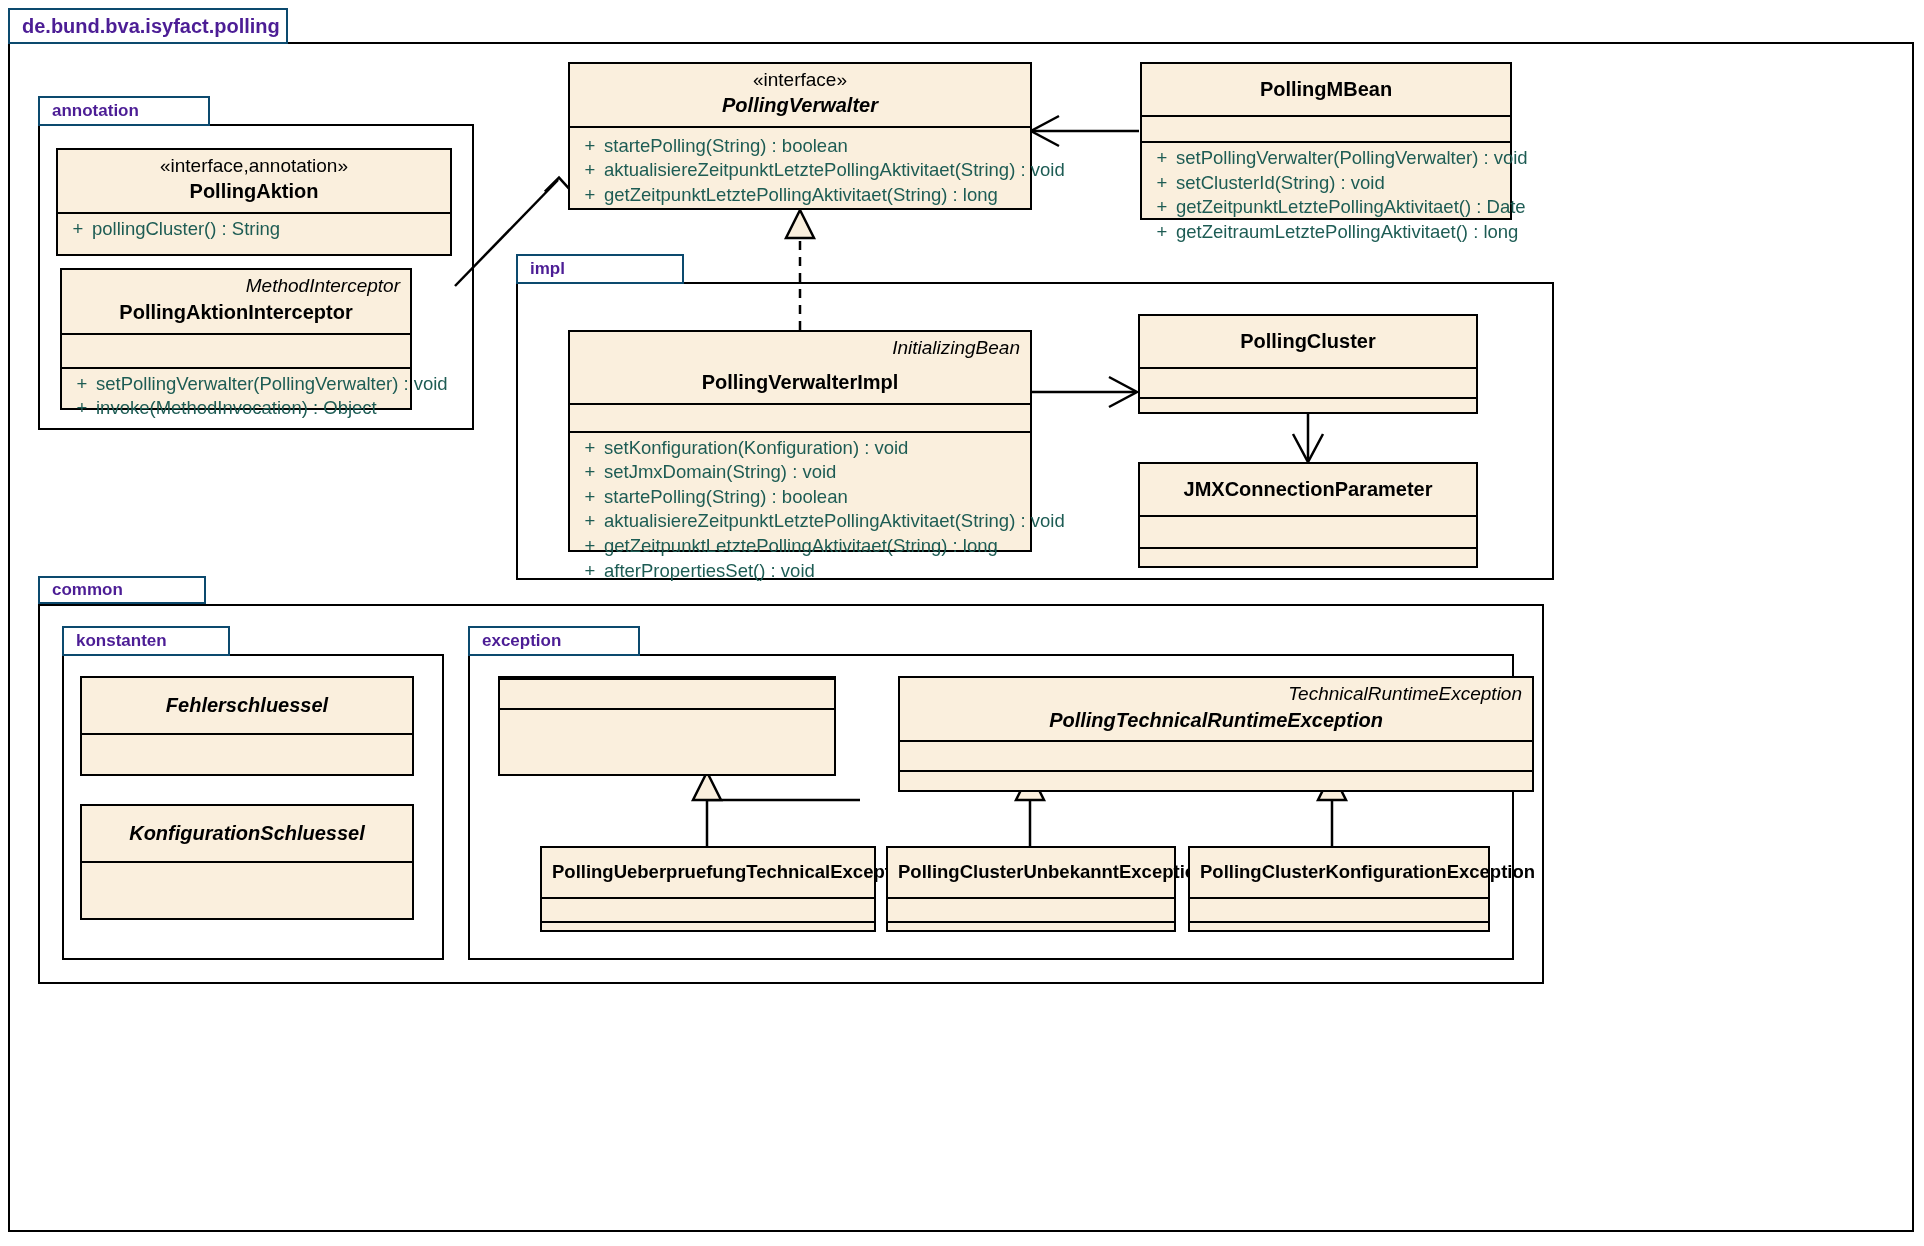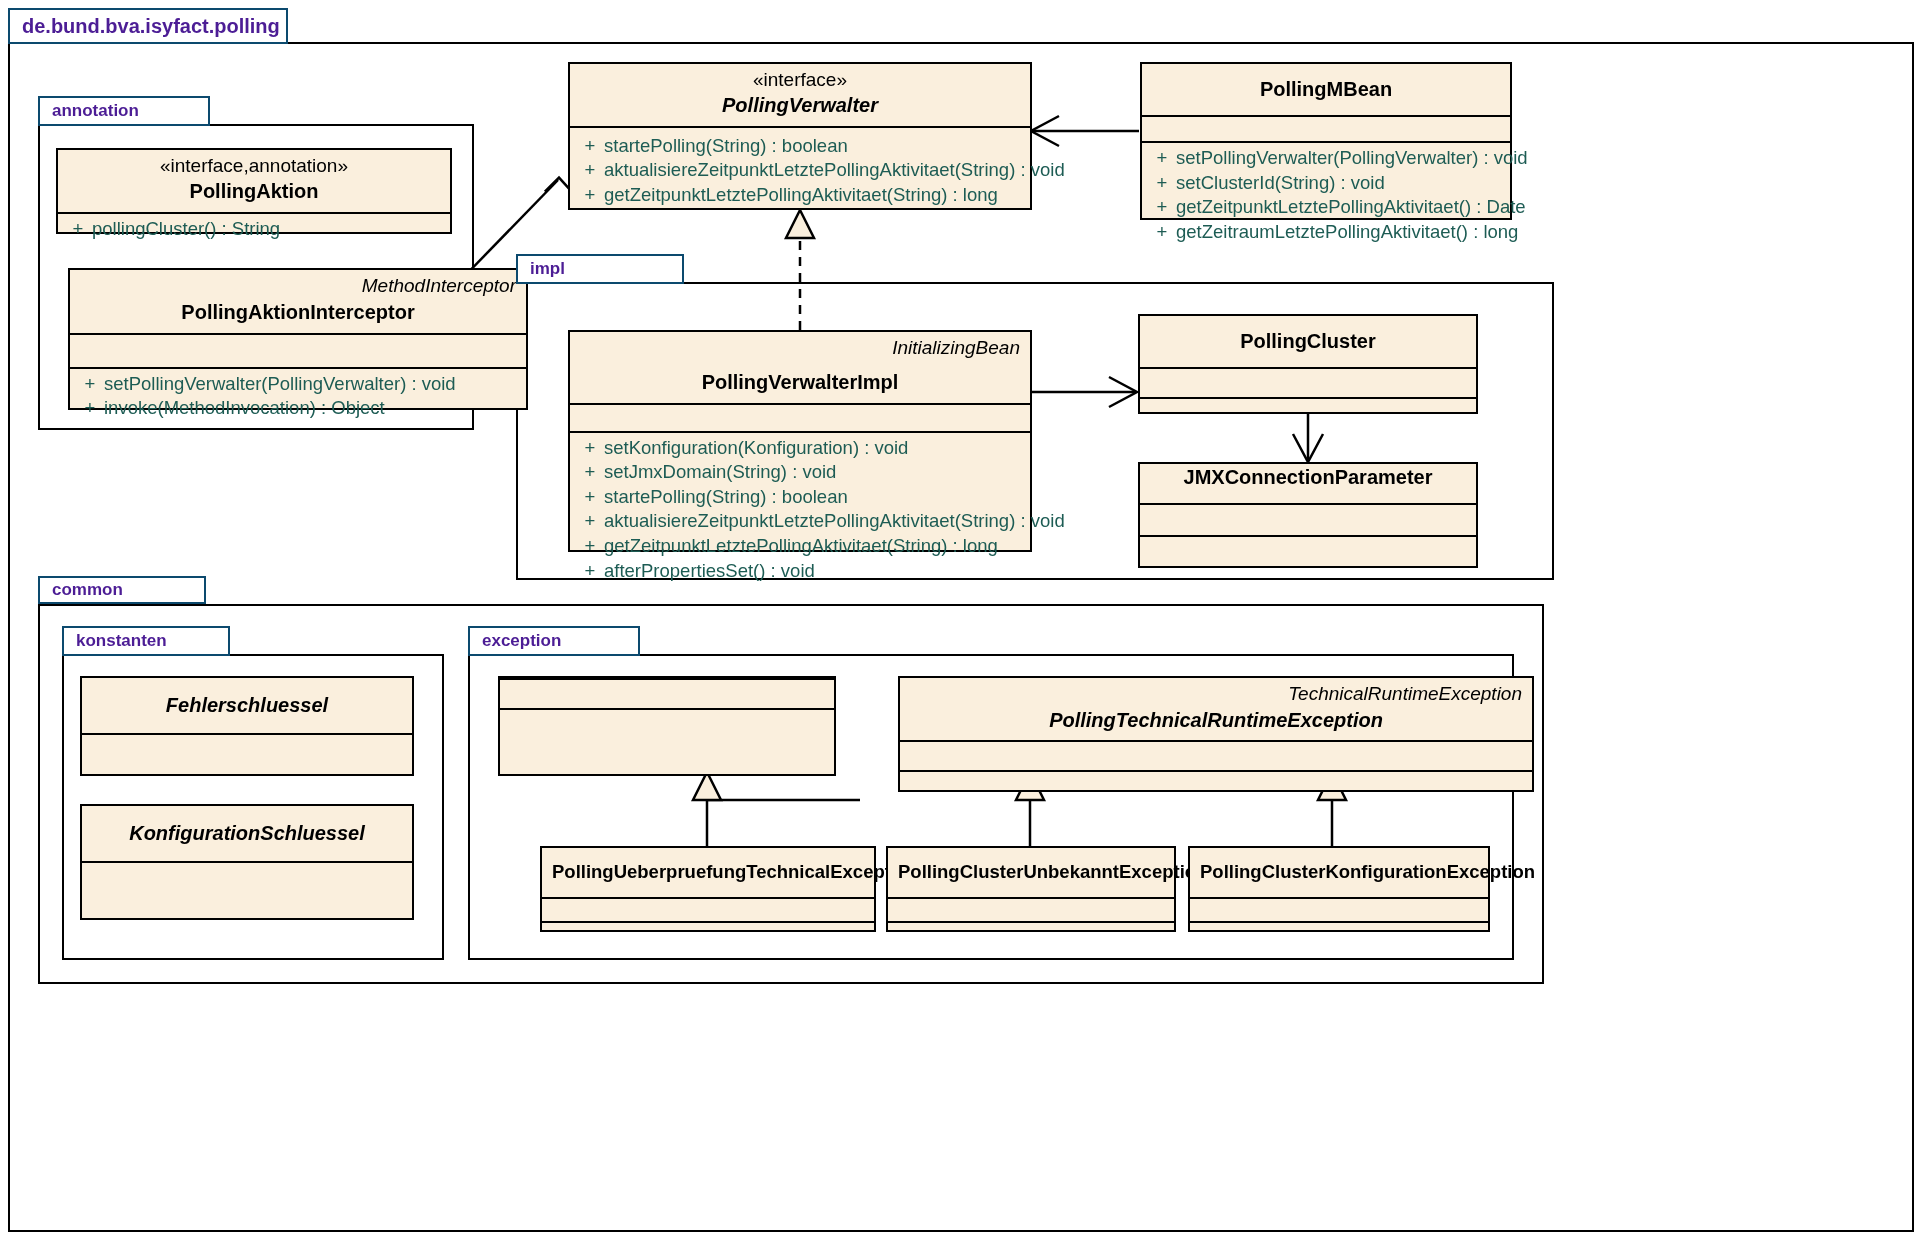--- a/index.html
+++ b/index.html
@@ -81,34 +81,34 @@
     <line x1="707" y1="800" x2="860" y2="800" stroke="#000" stroke-width="2.5"></line>
     <polygon points="707,772 693,800 721,800" fill="#faefdd" stroke="#000" stroke-width="2.5"></polygon>
 
     <line x1="1030" y1="846" x2="1030" y2="800" stroke="#000" stroke-width="2.5"></line>
     <polygon points="1030,772 1016,800 1044,800" fill="#faefdd" stroke="#000" stroke-width="2.5"></polygon>
 
     <line x1="1332" y1="846" x2="1332" y2="800" stroke="#000" stroke-width="2.5"></line>
     <polygon points="1332,772 1318,800 1346,800" fill="#faefdd" stroke="#000" stroke-width="2.5"></polygon>
   </svg>
 
-  <div class="cls" style="left:56px;top:148px;width:396px;height:86px;">
+  <div class="cls" style="left:56px;top:148px;width:396px;height:108px;">
     <div class="hdr">
       <div class="stereo">«interface,annotation»</div>
       <div class="cname">PollingAktion</div>
     </div>
     <div class="sep compartment" style="height:42px;">
       <div class="mrow">
         <span class="vis">+</span>
         <span class="msig">pollingCluster() : String</span>
       </div>
     </div>
   </div>
 
-  <div class="cls" style="left:68px;top:268px;width:460px;height:142px;">
+  <div class="cls" style="left:60px;top:268px;width:352px;height:142px;">
     <div class="hdr">
       <div class="supername">MethodInterceptor</div>
       <div class="cname">PollingAktionInterceptor</div>
     </div>
     <div class="sep compartment empty"></div>
     <div class="sep compartment">
       <div class="mrow">
         <span class="vis">+</span>
         <span class="msig">setPollingVerwalter(PollingVerwalter) : void</span>
       </div>
@@ -201,21 +201,21 @@
 
   <div class="cls" style="left:1138px;top:314px;width:340px;height:100px;">
     <div class="hdr" style="padding-top:12px;padding-bottom:12px;">
       <div class="cname">PollingCluster</div>
     </div>
     <div class="sep compartment empty" style="height:22px;"></div>
     <div class="sep compartment empty" style="height:22px;"></div>
   </div>
 
   <div class="cls" style="left:1138px;top:462px;width:340px;height:106px;">
-    <div class="hdr" style="padding-top:0;padding-bottom:12px;">
+    <div class="hdr" style="padding-top:12px;padding-bottom:12px;">
       <div class="cname">JMXConnectionParameter</div>
     </div>
     <div class="sep compartment empty" style="height:24px;"></div>
     <div class="sep compartment empty" style="height:24px;"></div>
   </div>
 
   <div class="cls" style="left:80px;top:676px;width:334px;height:100px;">
     <div class="hdr" style="padding-top:14px;padding-bottom:14px;">
       <div class="cname ital">Fehlerschluessel</div>
     </div>

